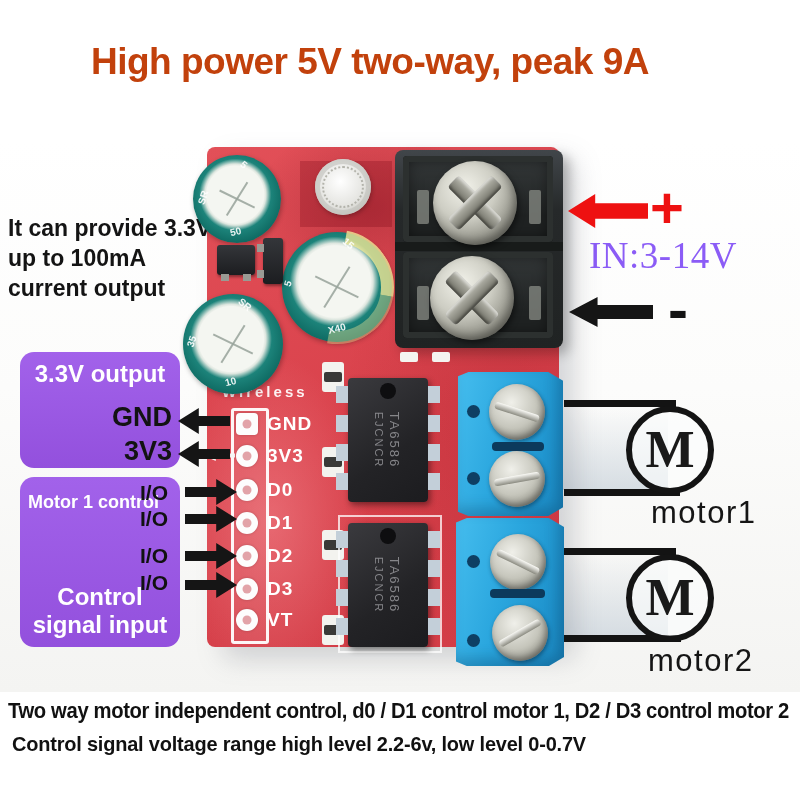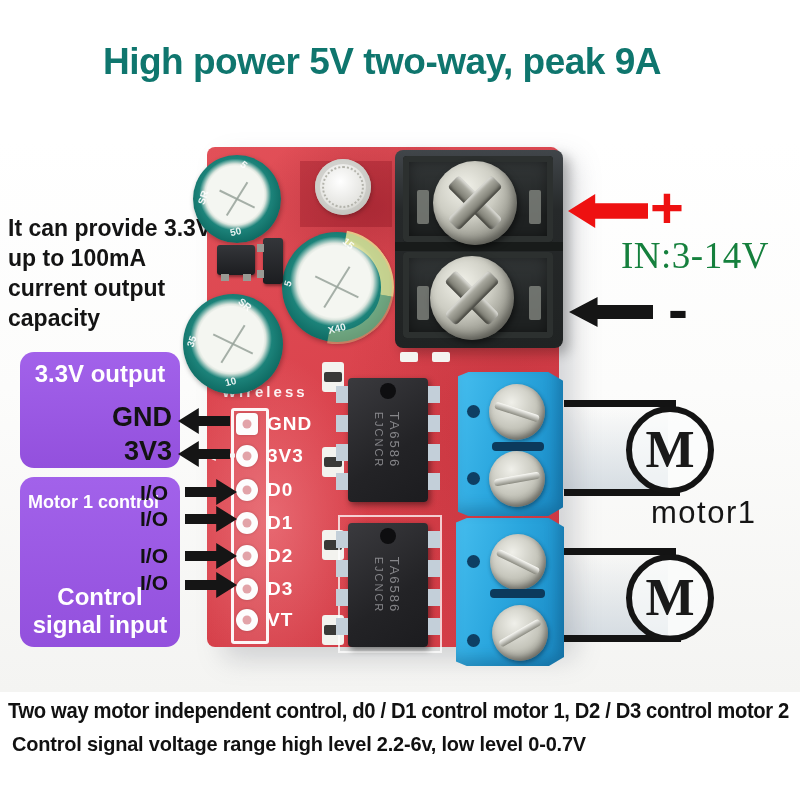--- a/index.html
+++ b/index.html
@@ -8,22 +8,22 @@
   .abs{position:absolute;}
 
   
   .backdrop{left:0;top:140px;width:800px;height:552px;
     background:linear-gradient(180deg,#ffffff 0%,#fcfcfb 45%,#f4f4f2 100%);}
   .band{background:linear-gradient(180deg,rgba(250,251,252,0) 0%,rgba(208,216,223,0.85) 100%);}
   .band1{left:556px;top:406px;width:112px;height:84px;}
   .band2{left:556px;top:554px;width:112px;height:82px;}
 
   
-  .title{left:103px;top:40px;font-size:37px;line-height:44px;font-weight:700;
-         letter-spacing:-0.5px;color:#0f766e;white-space:nowrap;}
+  .title{left:91px;top:40px;font-size:37px;line-height:44px;font-weight:700;
+         letter-spacing:-0.5px;color:#c2410c;white-space:nowrap;}
   .left-note{left:8px;top:213px;font-size:23px;line-height:30px;font-weight:600;color:#141414;}
   .foot{color:#111;font-weight:600;white-space:nowrap;transform-origin:0 50%;}
   .foot1{left:8px;top:698px;font-size:22px;letter-spacing:-0.4px;transform:scaleX(0.92);}
   .foot2{left:12px;top:732px;font-size:21px;letter-spacing:-0.2px;transform:scaleX(0.95);}
 
   
   .pbox{background:linear-gradient(180deg,#a262ea,#9350dd);border-radius:14px;}
   .pbox1{left:20px;top:352px;width:160px;height:116px;}
   .pbox2{left:20px;top:477px;width:160px;height:170px;}
   .pbox-title{left:0;right:0;top:8px;text-align:center;color:#fff;font-size:24px;font-weight:700;}
@@ -42,21 +42,21 @@
   .v3-arr{left:178px;top:441px;width:52px;height:26px;z-index:6;}
   .ioarr{left:185px;width:52px;height:26px;z-index:6;}
   .ioarr1{top:479px;} .ioarr2{top:506px;} .ioarr3{top:543px;} .ioarr4{top:572px;}
   .red-arr{left:568px;top:194px;width:80px;height:34px;background:#ee1111;
     clip-path:polygon(0 50%,34% 0,34% 27%,100% 27%,100% 73%,34% 73%,34% 100%);z-index:6;}
   .blk-arr{left:569px;top:297px;width:84px;height:30px;background:#151515;
     clip-path:polygon(0 50%,34% 0,34% 27%,100% 27%,100% 73%,34% 73%,34% 100%);z-index:6;}
   .plus{left:650px;top:178px;font-size:58px;font-weight:700;color:#ee1111;line-height:60px;}
   .minus{left:668px;top:270px;font-size:60px;line-height:80px;font-weight:700;color:#131313;}
   .in-range{left:589px;top:234px;font-family:"Liberation Serif",serif;font-size:37px;
-    color:#15803d;letter-spacing:0.5px;margin-left:32px;}
+    color:#8b5cf6;letter-spacing:0.5px;}
 
   
   .board{left:207px;top:147px;width:352px;height:500px;border-radius:8px;z-index:2;
     background:
       radial-gradient(140px 240px at 18% 75%,rgba(255,165,172,0.40),rgba(255,165,172,0) 70%),
       radial-gradient(160px 120px at 46% 12%,rgba(115,10,25,0.30),rgba(115,10,25,0) 72%),
       radial-gradient(220px 320px at 85% 55%,rgba(140,18,28,0.22),rgba(140,18,28,0) 75%),
       linear-gradient(160deg,#e25058,#d9414b 55%,#d23c46);
     box-shadow:16px 12px 26px rgba(110,115,125,0.28);}
   .silk{left:15px;top:236px;color:rgba(255,255,255,0.92);font-size:15px;font-weight:700;
@@ -181,21 +181,20 @@
   <div class="abs backdrop"></div>
   <div class="abs band band1"></div>
   <div class="abs band band2"></div>
 
   <div class="abs title">High power 5V two-way, peak 9A</div>
 
   <div class="abs left-note">
     <div>It can provide 3.3V,</div>
     <div>up to 100mA</div>
     <div>current output</div>
-    <div>capacity</div>
   </div>
 
   <div class="abs pbox pbox1">
     <div class="abs pbox-title">3.3V output</div>
     <div class="abs pin-out gnd-t">GND</div>
     <div class="abs pin-out v3-t">3V3</div>
   </div>
   <div class="abs arrL gnd-arr"></div>
   <div class="abs arrL v3-arr"></div>
 
@@ -319,17 +318,18 @@
   <div class="abs wire w2"></div>
   <div class="abs wire w3"></div>
   <div class="abs wire w4"></div>
   <div class="abs mcirc m1">
     <span class="msym">M</span>
   </div>
   <div class="abs mlab mlab1">motor1</div>
   <div class="abs mcirc m2">
     <span class="msym">M</span>
   </div>
+  <div class="abs mlab mlab2">motor2</div>
 
   <div class="abs foot foot1">Two way motor independent control, d0 / D1 control motor 1, D2 / D3 control motor 2</div>
   <div class="abs foot foot2">Control signal voltage range high level 2.2-6v, low level 0-0.7V</div>
 
 </div>
 
 </body></html>

